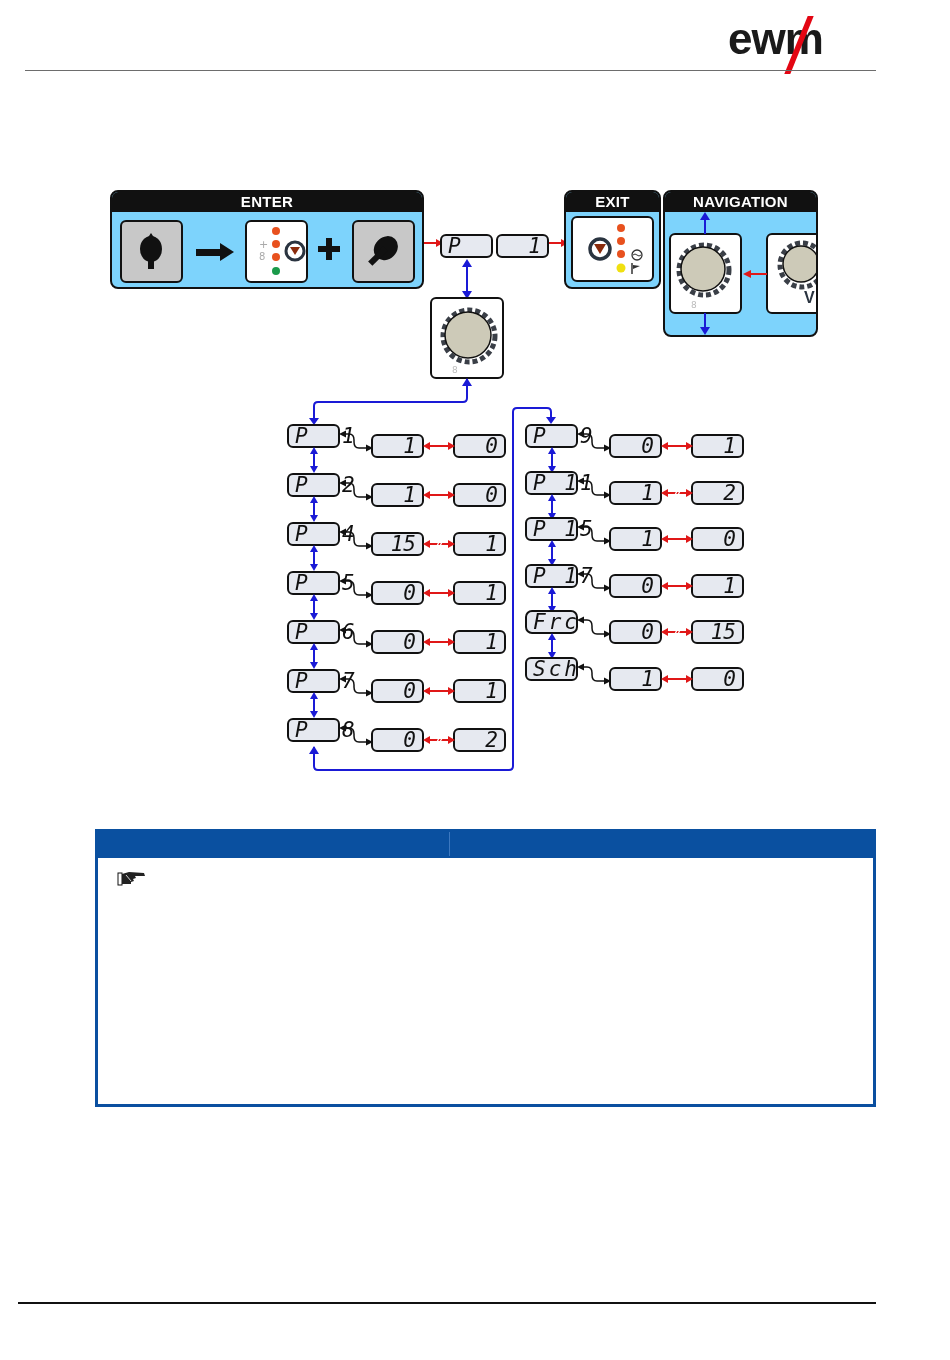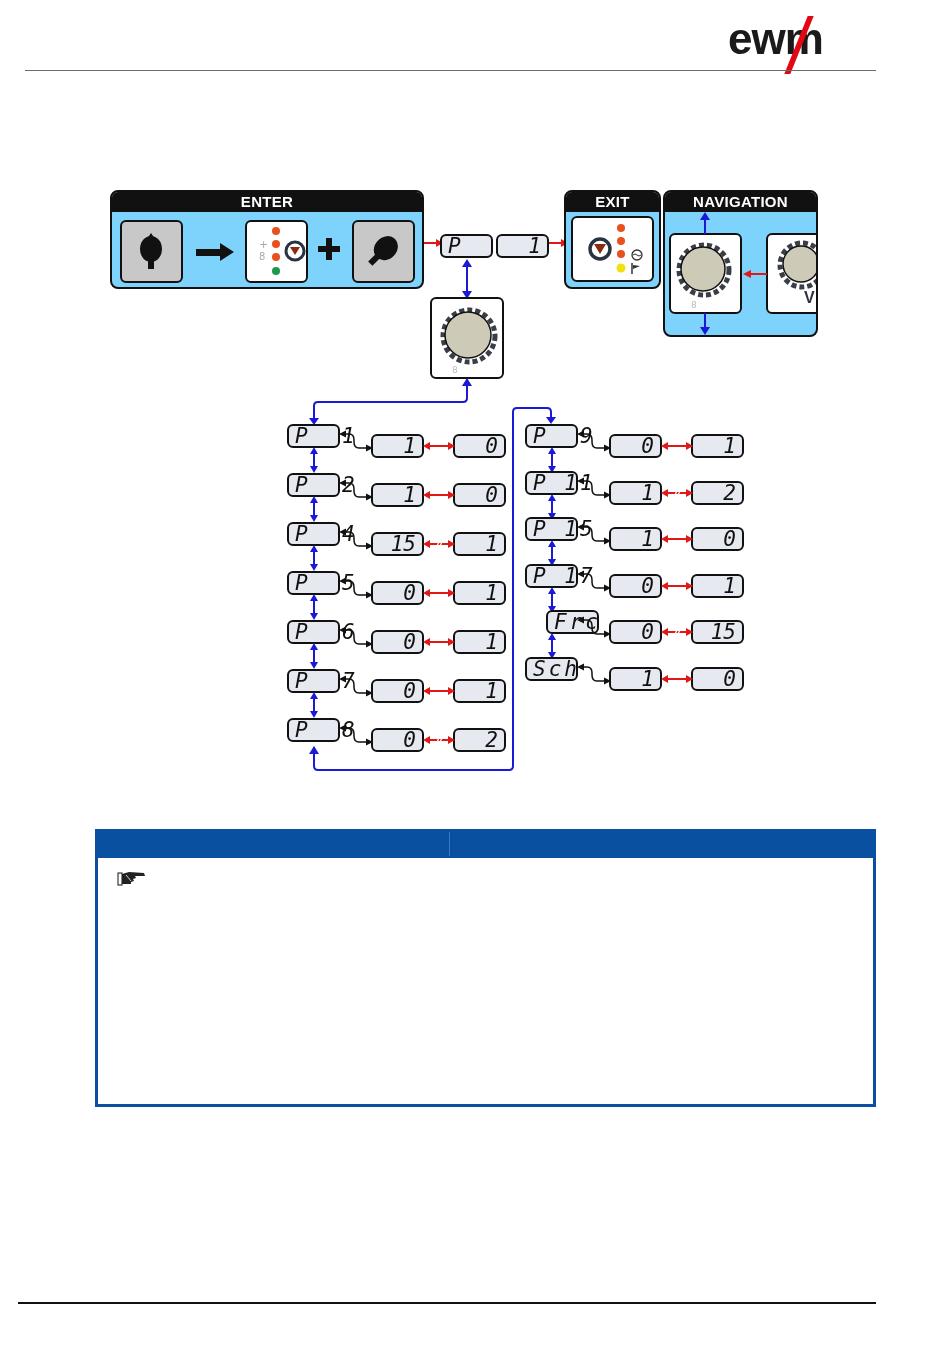--- a/index.html
+++ b/index.html
@@ -377,21 +377,21 @@
         <polygon points="0,6 7,2 7,10" fill="#e01818"></polygon>
         <polygon points="32,6 25,2 25,10" fill="#e01818"></polygon>
       </svg>
       <svg width="12" height="26" style="position: absolute; left: 546px; top: 586.8px;">
         <line x1="6" y1="4" x2="6" y2="22" stroke="#1a1ad6" stroke-width="2"></line>
         <polygon points="2,7 6,0 10,7" fill="#1a1ad6"></polygon>
         <polygon points="2,19 6,26 10,19" fill="#1a1ad6"></polygon>
       </svg>
     </div>
     <div>
-      <div class="lcd param" style="left: 546px; top: 610.4px;">Frc</div>
+      <div class="lcd param" style="left: 525px; top: 610.4px; border-radius: 7px;">Frc</div>
       <div class="lcd val" style="left: 609px; top: 620.4px;">0</div>
       <div class="lcd val" style="left: 691px; top: 620.4px;">15</div>
       <svg width="34" height="22" style="position: absolute; left: 577px; top: 616.4px;">
         <path d="M6,4 L10,4 Q15,4 15,10 L15,12 Q15,18 20,18 L28,18" stroke="#111" stroke-width="1.5" fill="none"></path>
         <polygon points="0,4 7,0.5 7,7.5" fill="#111"></polygon>
         <polygon points="34,18 27,14.5 27,21.5" fill="#111"></polygon>
       </svg>
       <svg width="32" height="12" style="position: absolute; left: 661px; top: 626.4px;">
         <line x1="5" y1="6" x2="27" y2="6" stroke="#e01818" stroke-width="2"></line>
         <polygon points="0,6 7,2 7,10" fill="#e01818"></polygon>

